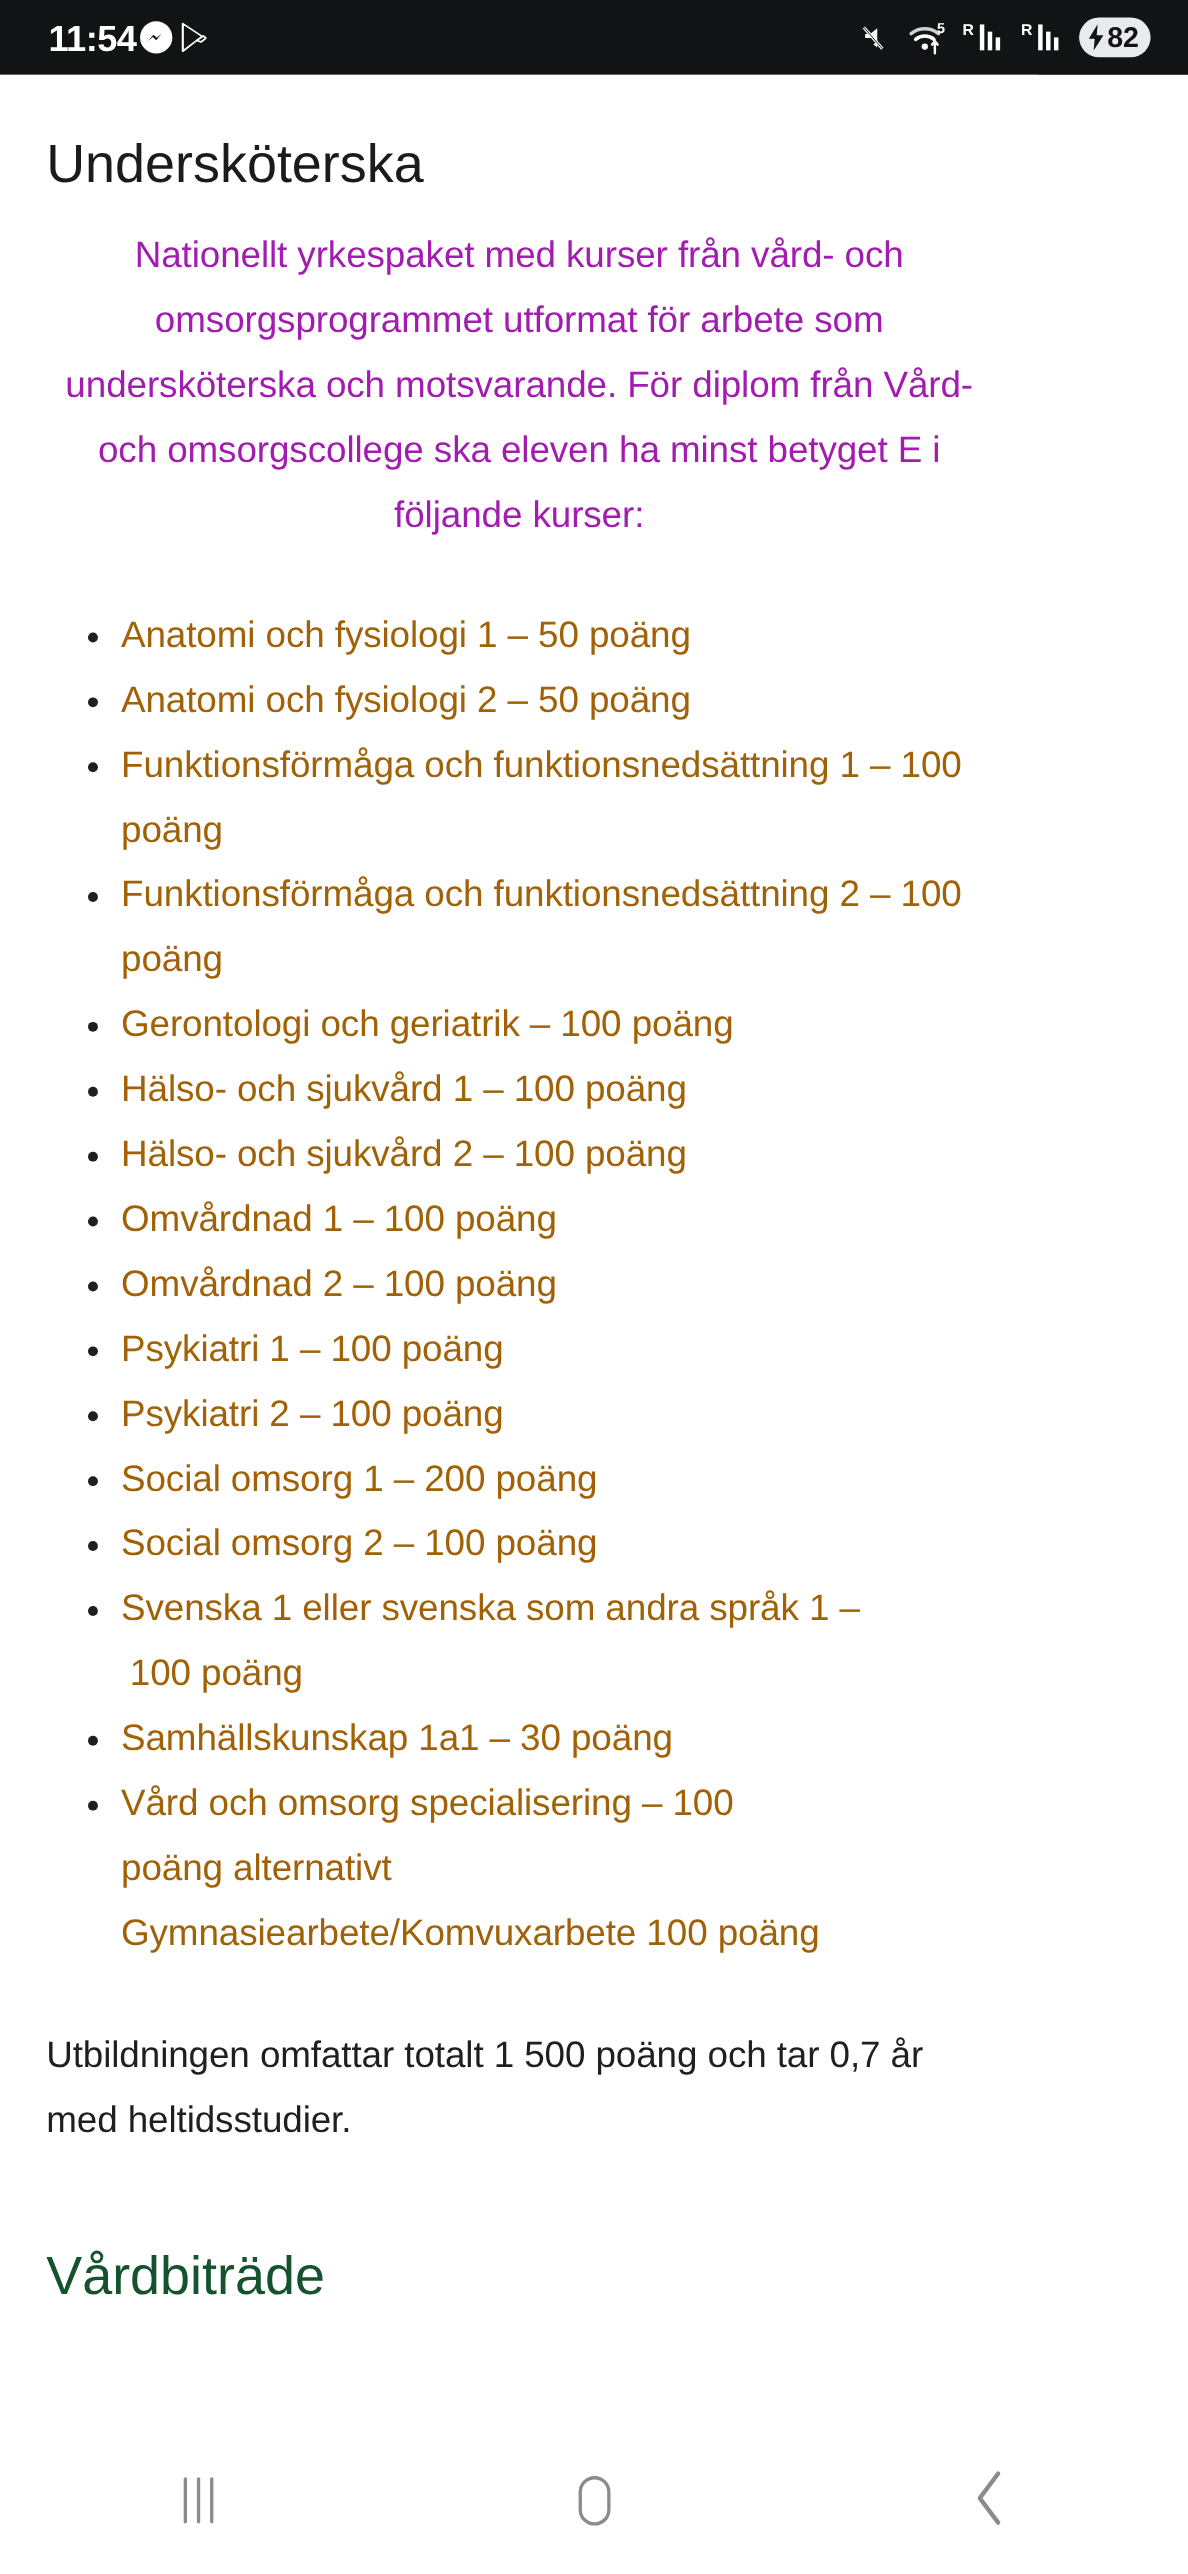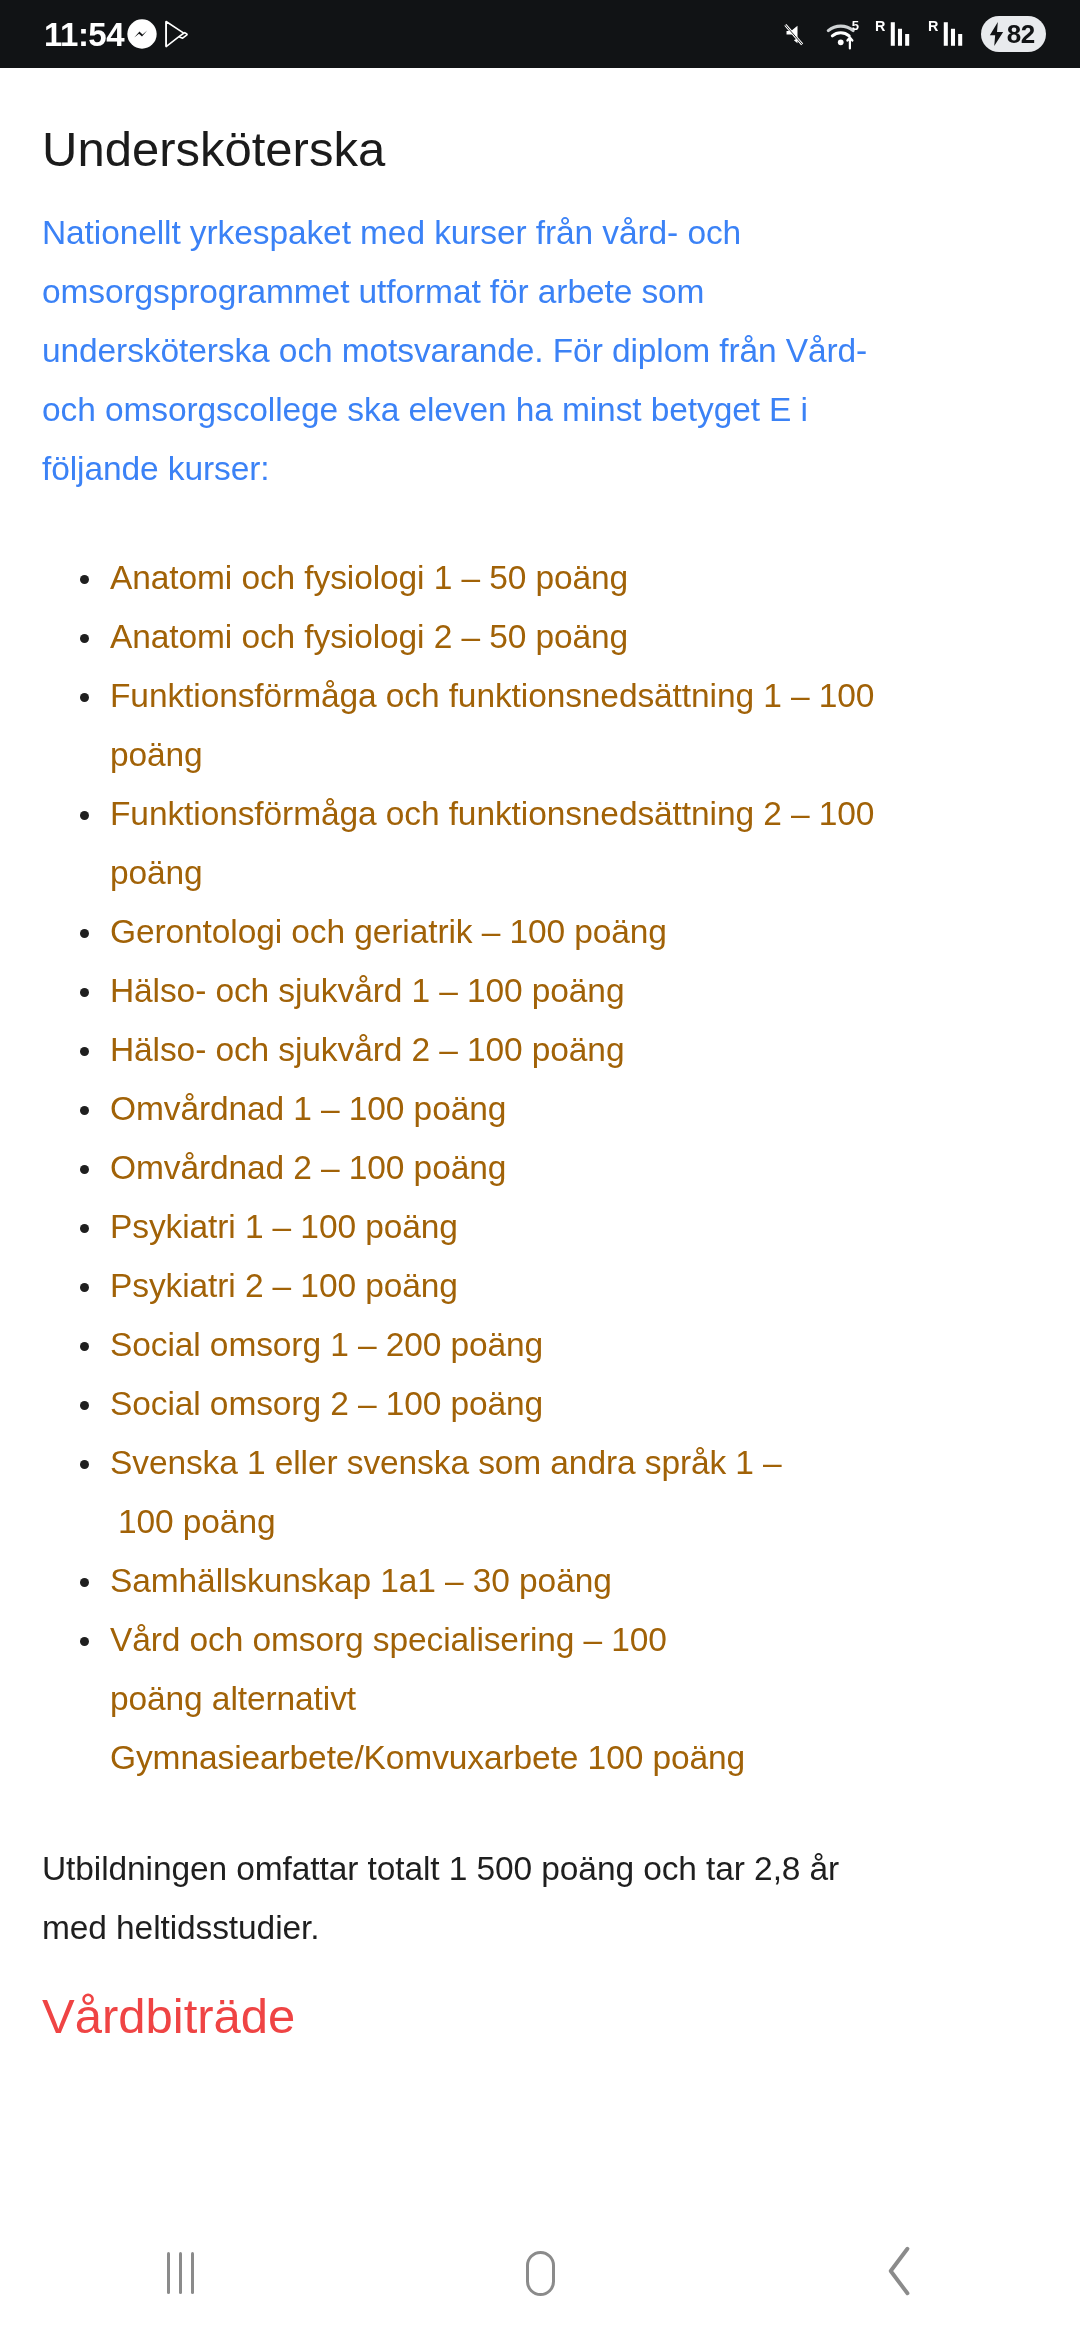--- a/index.html
+++ b/index.html
@@ -83,25 +83,26 @@
     color: #1b1b1b;
     letter-spacing: 0px;
     margin-top: 52px;
     margin-bottom: 0px;
     line-height: 1.2;
   }
 
   p.body-text {
     font-size: 33.5px;
     font-weight: 400;
-    color: #3b82f6;
+    color: #a21caf;
     line-height: 59px;
     margin-top: 24px;
     letter-spacing: -0.1px;
     max-width: 1000px;
+    text-align: center;
   }
 
   ul.course-list {
     list-style: none;
     margin-top: 50px;
     padding-left: 38px;
   }
 
   ul.course-list li {
     position: relative;
@@ -132,22 +133,22 @@
     color: #1f1f1f;
     line-height: 59px;
     margin-top: 52px;
     letter-spacing: -0.1px;
     max-width: 1000px;
   }
 
   h2.doc-subtitle {
     font-size: 49px;
     font-weight: 300;
-    color: #ef4444;
-    margin-top: 30px;
+    color: #14532d;
+    margin-top: 83px;
     line-height: 1.2;
   }
 
   
   .nav-bar {
     position: absolute;
     bottom: 0; left: 0;
     width: 1080px;
     height: 134px;
     background: #ffffff;
@@ -327,21 +328,21 @@
     </li>
 
     <li>
       <span class="li-cont">Vård och omsorg specialisering – 100</span>
       <span class="li-cont">poäng alternativt</span>
       <span class="li-cont">Gymnasiearbete/Komvuxarbete 100 poäng</span>
     </li>
 
   </ul>
 
-  <p class="closing-text">Utbildningen omfattar totalt 1 500 poäng och tar 2,8 år med heltidsstudier.</p>
+  <p class="closing-text">Utbildningen omfattar totalt 1 500 poäng och tar 0,7 år med heltidsstudier.</p>
 
   <h2 class="doc-subtitle">Vårdbiträde</h2>
 
 </div>
 
 <div class="nav-bar">
 
   <div class="nav-btn">
     <span class="recents-glyph">
       <span></span>

